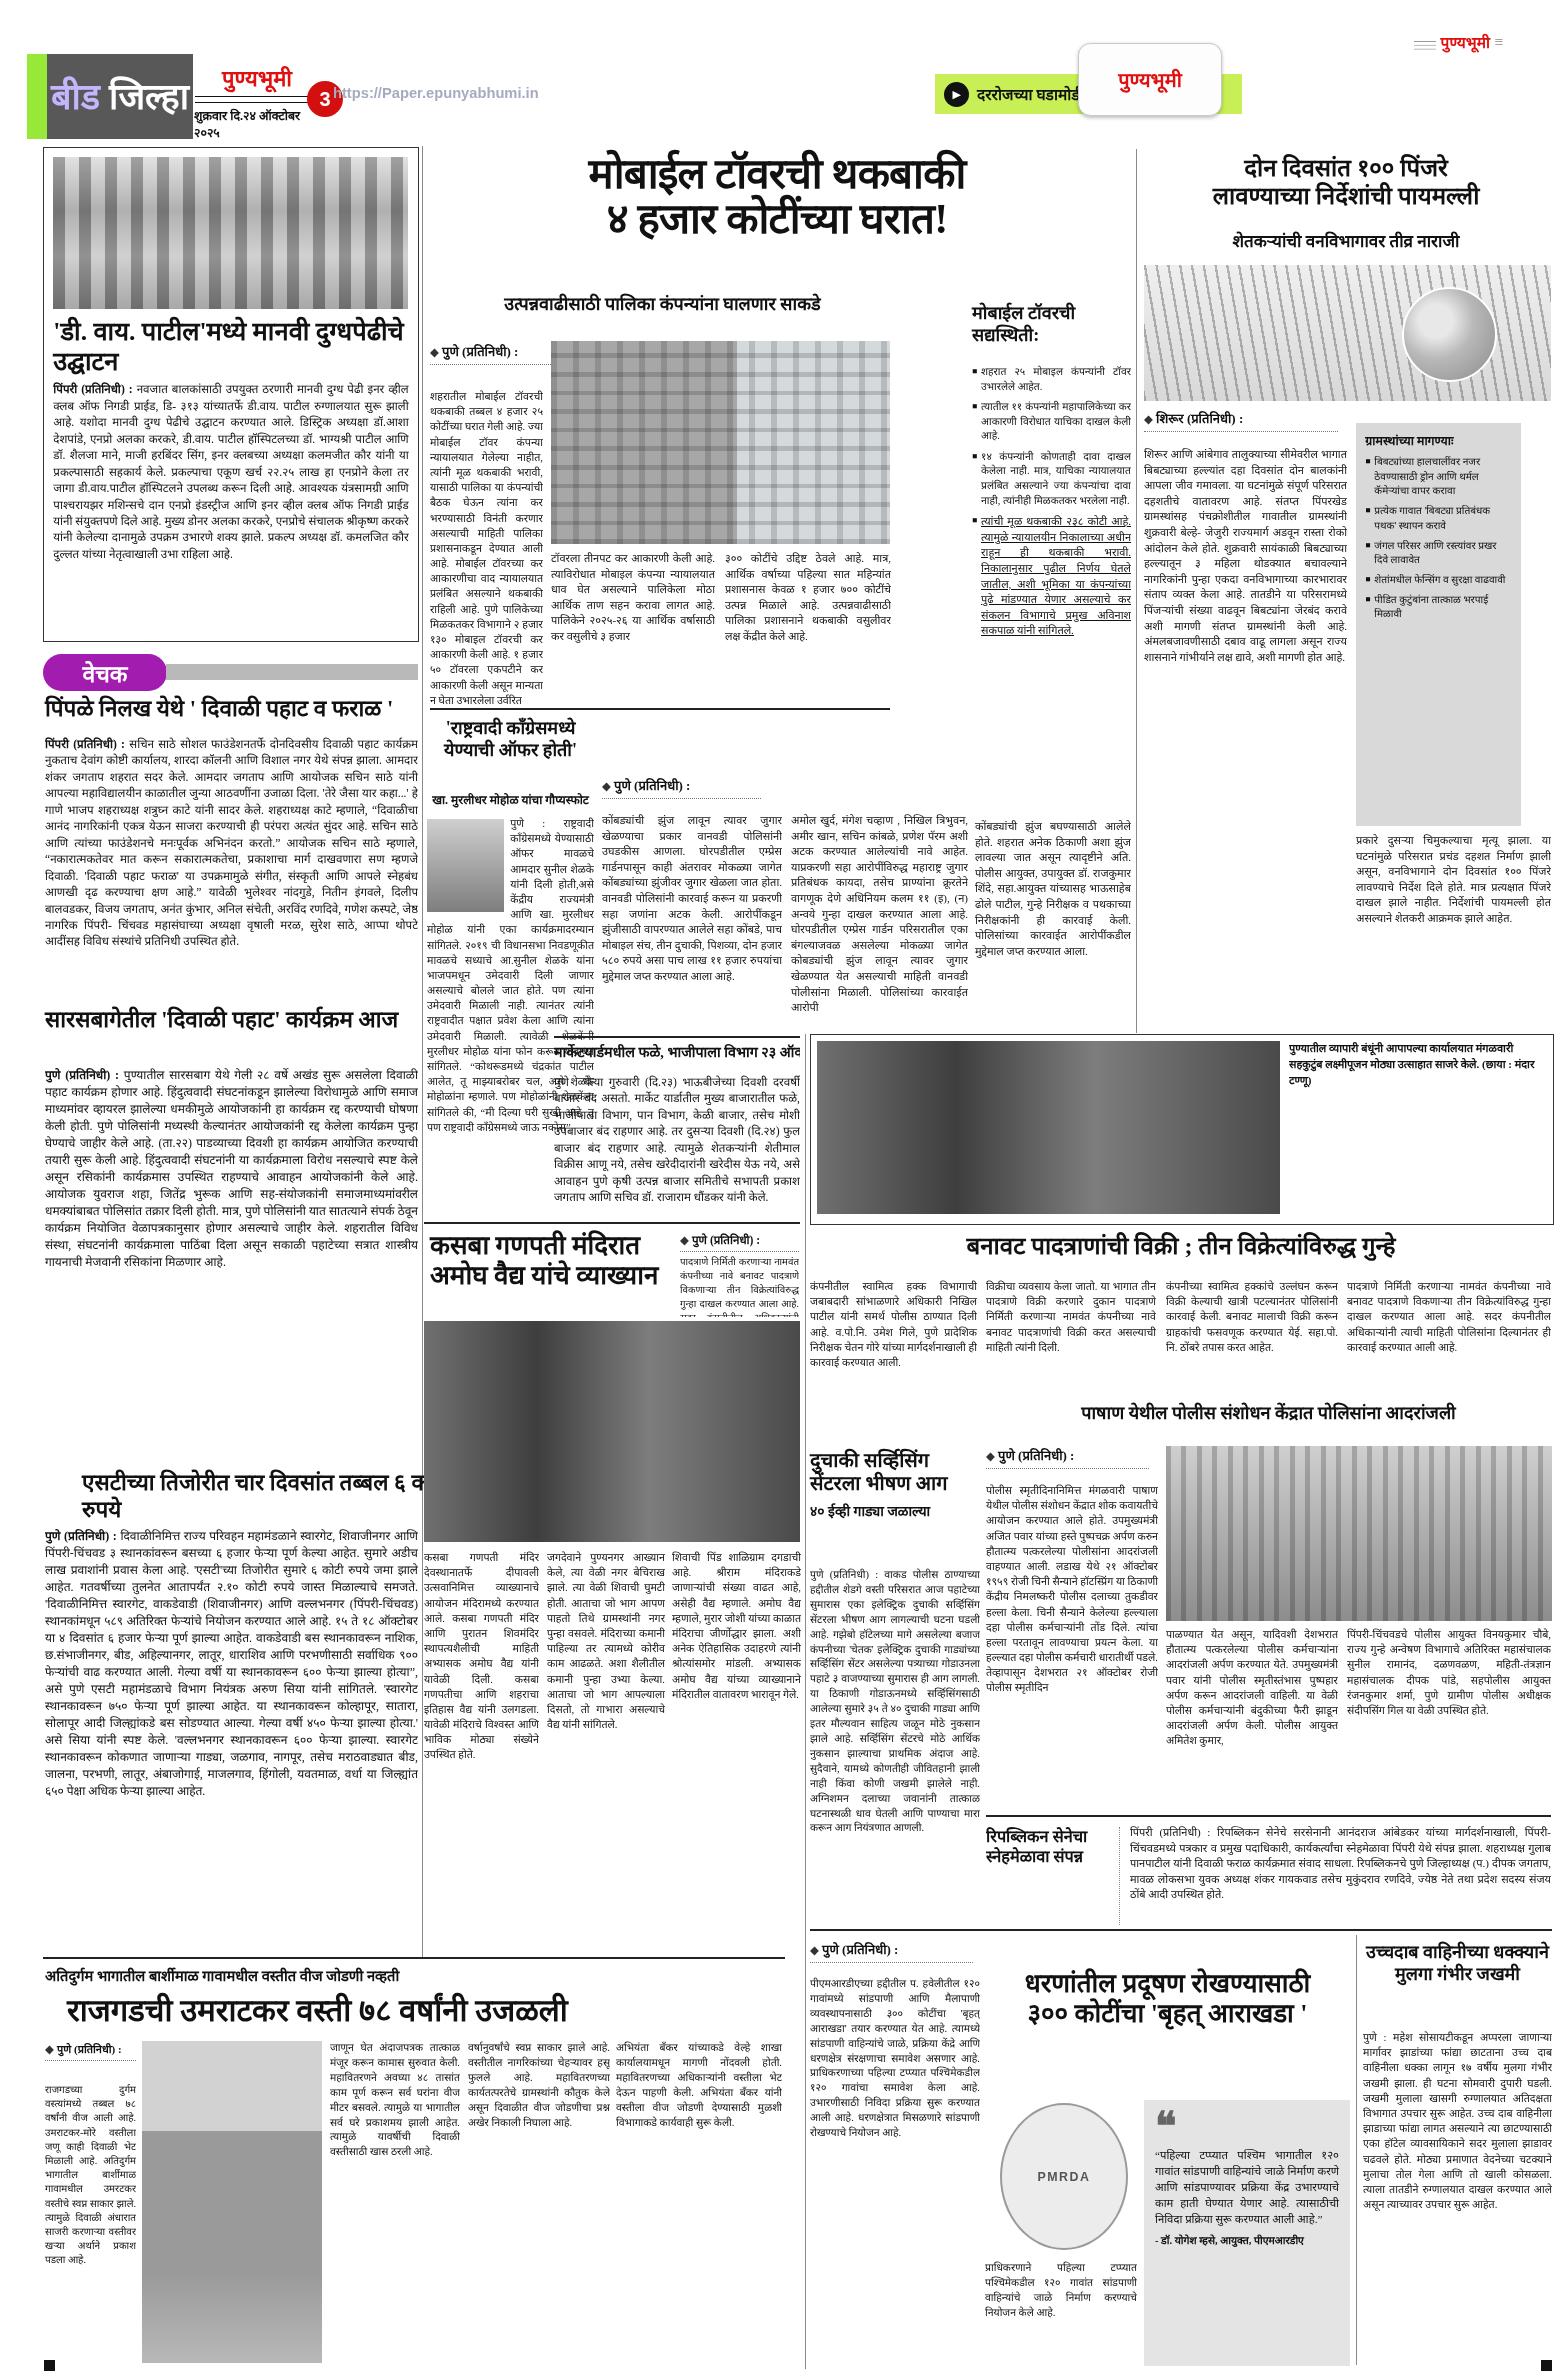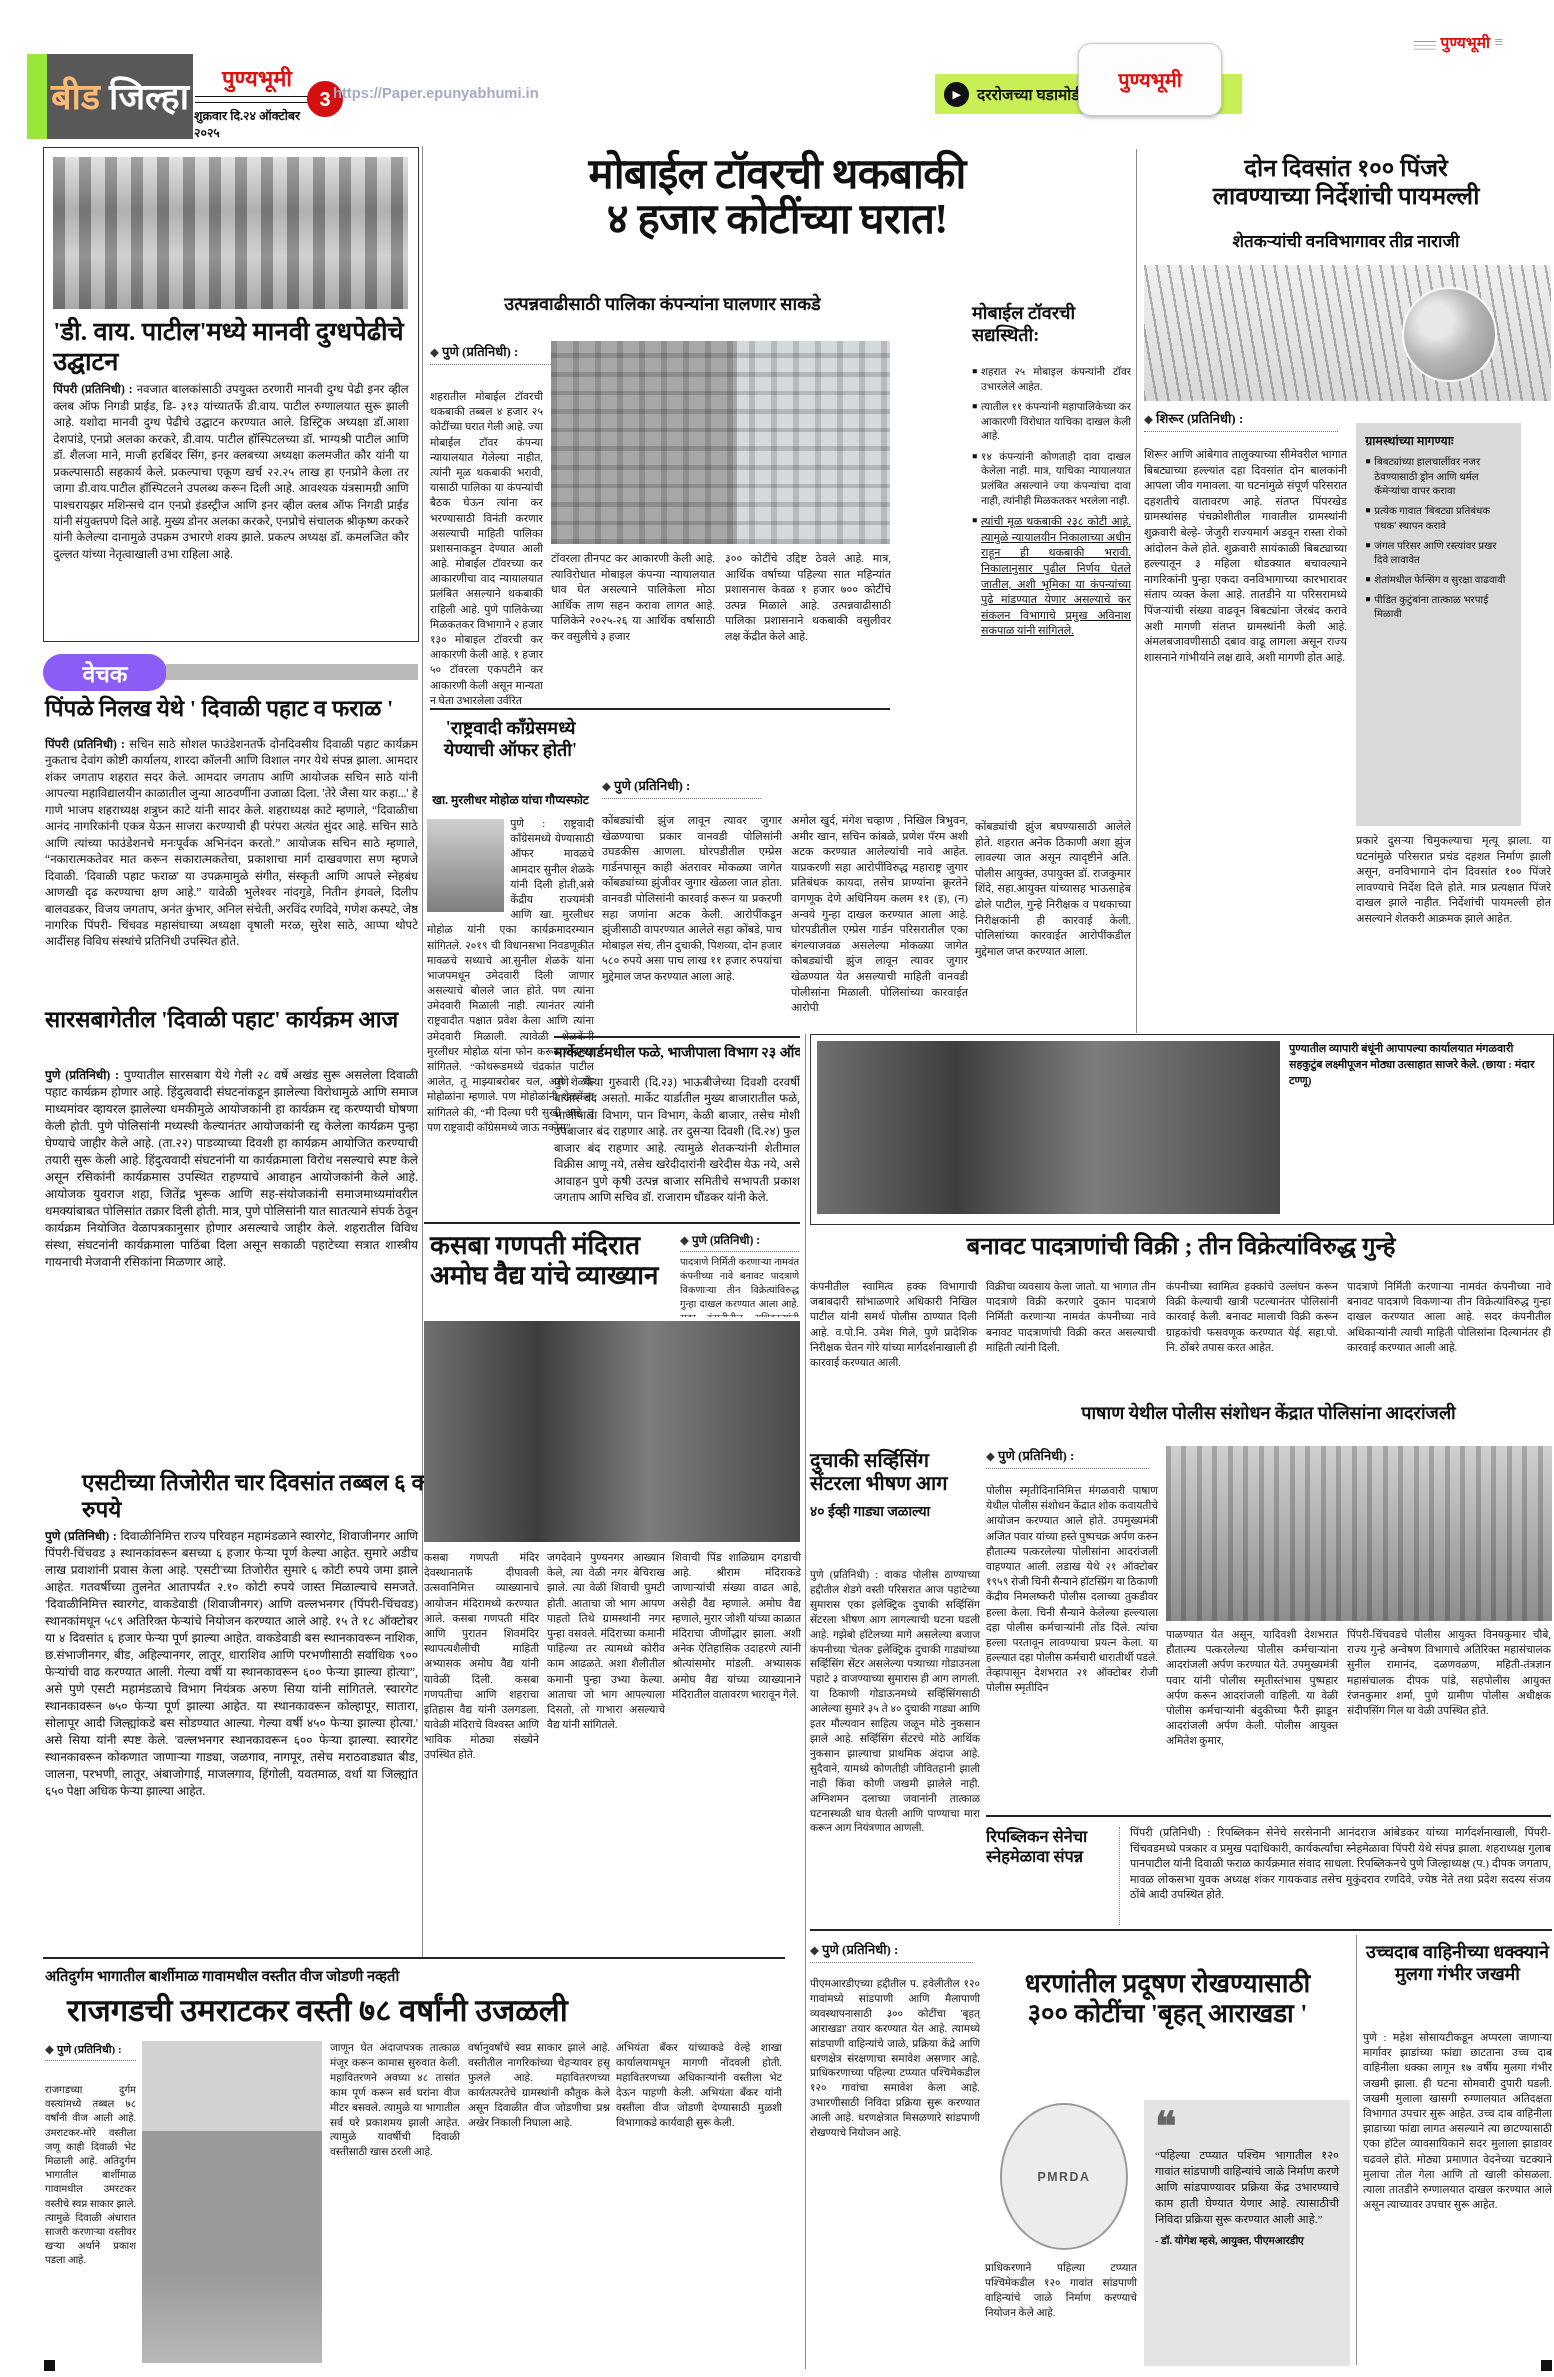--- a/index.html
+++ b/index.html
@@ -27,21 +27,21 @@
   .ph-leo{background-image:repeating-linear-gradient(80deg,rgba(100,100,100,.45) 0 2.3px,transparent 2.3px 11.6px),linear-gradient(180deg,#efefef,#d8d8d8);}
   .ph-dark{background-image:linear-gradient(90deg,#707070,#3e3e3e 30%,#7d7d7d 60%,#4a4a4a);}
   .ph-trees{background-image:repeating-linear-gradient(90deg,rgba(0,0,0,.2) 0 4.6px,transparent 4.6px 15.5px),linear-gradient(180deg,#cfcfcf,#8d8d8d);}
   .ph-house{background-image:linear-gradient(180deg,#d2d2d2 0 28%,#9a9a9a 28% 72%,#b8b8b8);}
   .ph-port{background-image:linear-gradient(180deg,#cfcfcf,#7e7e7e);}
   .cap{font-size:11px;font-weight:bold;line-height:1.45;}
   .bullet{display:flex;gap:3.9px;margin-bottom:5.4px;}
   .bullet .bm{flex:0 0 auto;font-size:8.5px;line-height:1.6;}
   .graybox{background:#d9d9d9;}
   .quote-box{background:#e4e4e4;}
-  .pill{background:#8b5cf6;color:#fff;border-radius:22px;display:flex;align-items:center;justify-content:center;font-weight:bold;font-size:23px;}
+  .pill{background:#a21caf;color:#fff;border-radius:22px;display:flex;align-items:center;justify-content:center;font-weight:bold;font-size:23px;}
   .kicker-bar{font-size:14.7px;font-weight:bold;}
   .sq{background:#111;width:11px;height:11px;}
   .masthead{background:#585858;display:flex;align-items:center;}
   .mast-stripe{background:#97e838;width:20px;height:100%;}
   .mast-txt{flex:1;text-align:center;font-size:36px;font-weight:bold;line-height:1;}
   .brand-red{color:#e01010;font-weight:bold;}
   .circle3{background:#d40f0f;color:#fff;border-radius:50%;display:flex;align-items:center;justify-content:center;font-weight:bold;font-size:20px;font-family:"Liberation Sans",sans-serif;}
   .url{color:#a6abc0;font-weight:bold;font-size:14.7px;font-family:"Liberation Sans",sans-serif;}
   .banner{background:#c8ef55;display:flex;align-items:center;gap:7.7px;padding:0 9.3px;}
   .banner-txt{font-size:15.5px;font-weight:bold;}
@@ -57,21 +57,21 @@
   .float-port{float:left;width:77px;height:93px;margin:3.1px 6.2px 3.1px 0;}
 </style>
 </head>
 <body>
 
 <div id="page">
 
   <div class="abs masthead" style="left:27px;top:54px;width:166px;height:85px;">
     <div class="mast-stripe"></div>
     <div class="mast-txt">
-      <span style="color:#fdba74;">बीड</span>
+      <span style="color:#c4b5fd;">बीड</span>
       <span style="color:#fff;">जिल्हा</span>
     </div>
   </div>
   <div class="abs brand-red ctr" style="left:203px;top:62px;width:108px;height:29px;font-size:22px;">पुण्यभूमी</div>
   <div class="abs" style="left:195px;top:96px;width:113px;height:5.4px;border-top:1.5px solid #111;border-bottom:1.5px solid #111;"></div>
   <div class="abs b" style="left:194px;top:107px;width:124px;font-size:12.4px;">शुक्रवार दि.२४ ऑक्टोबर २०२५</div>
   <div class="abs circle3" style="left:307px;top:81px;width:36px;height:36px;">3</div>
   <div class="abs url" style="left:333px;top:85px;width:186px;">https://Paper.epunyabhumi.in</div>
 
   <div class="abs banner" style="left:935px;top:74px;width:288px;height:40px;">

